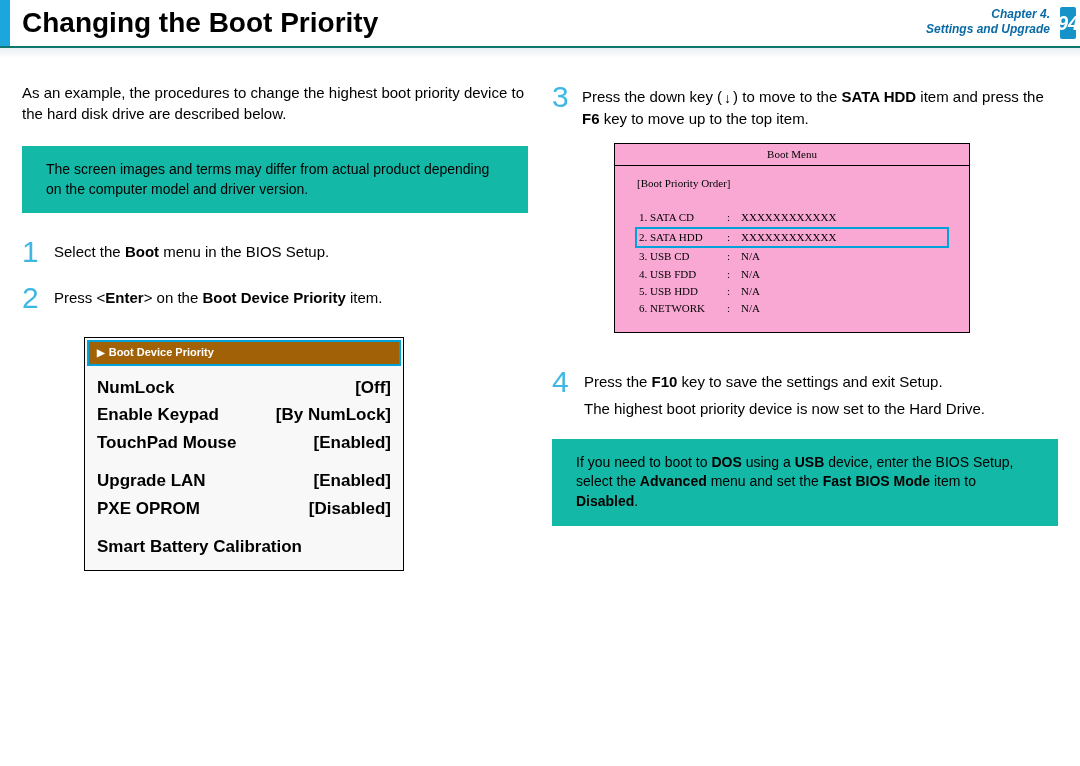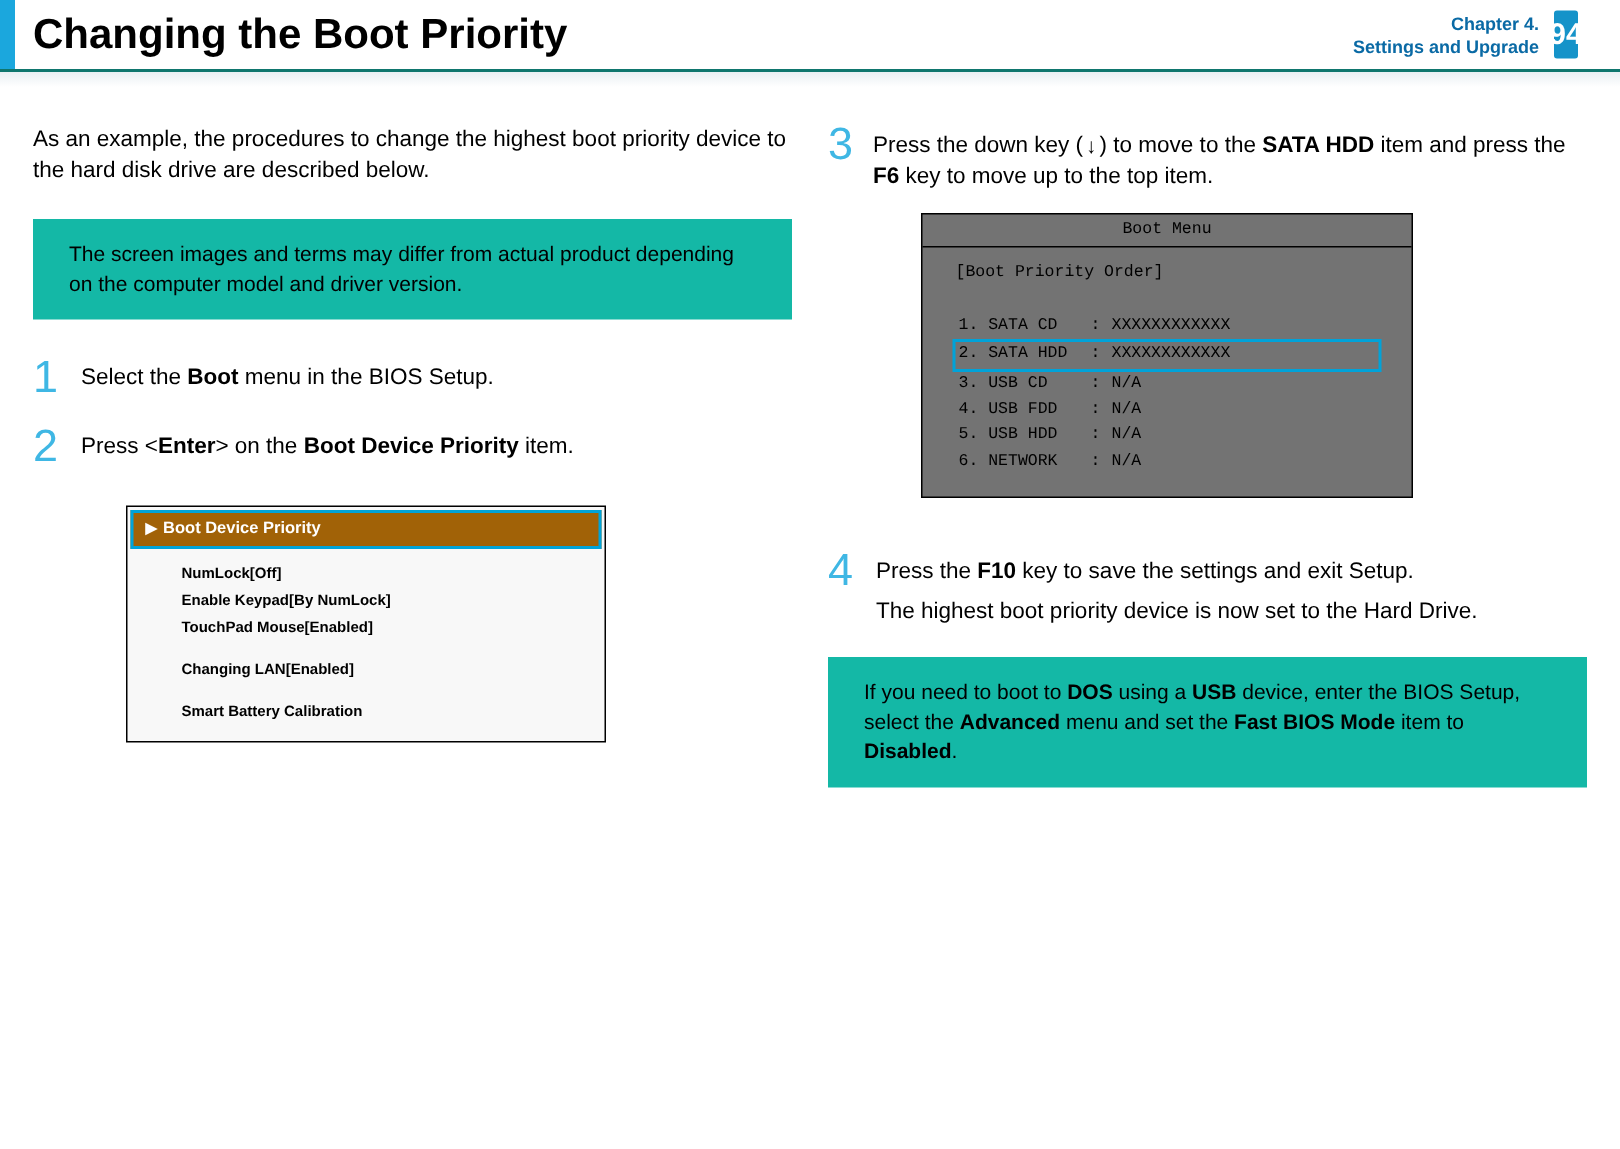--- a/index.html
+++ b/index.html
@@ -27,23 +27,24 @@
     width: 10px;
     background: #1ba7dd;
   }
   .title {
     font-size: 28px;
     font-weight: 700;
     margin-left: 22px;
   }
   .header-right {
     display: flex;
-    align-items: flex-end;
+    align-items: flex-start;
     gap: 10px;
-    padding-right: 28px;
+    padding-right: 4px;
+    font-style: italic;
   }
   .chapter-block {
     text-align: right;
     color: #0a6aa5;
     font-weight: 700;
     font-size: 12px;
     line-height: 1.25;
   }
   .page-num {
     width: 16px;
@@ -102,34 +103,33 @@
     padding: 3px 8px;
     font-size: 11px;
     font-weight: 700;
     border: 2px solid #00a3d9;
     margin: 2px;
   }
   .bios-header .tri { font-size: 10px; margin-right: 4px; }
   .bios-rows { padding: 6px 12px 10px 12px; }
   .bios-row {
     display: flex;
-    justify-content: flex-start;
-    font-size: 10px;
+    justify-content: space-between;
+    font-size: 17px;
     font-weight: 700;
     padding: 2px 0;
-    margin-left: 24px;
   }
   .bios-sep { height: 10px; }
   .boot-menu {
     margin-left: 62px;
     margin-top: 14px;
-    width: 328px;
+    width: 356px;
     border: 1px solid #000;
-    background: #737373;
-    font-family: Liberation Mono, monospace;
+    background: #f9a8d4;
+    font-family: Liberation Serif, serif;
     font-size: 11px;
   }
   .boot-title {
     text-align: center;
     padding: 3px 0;
     border-bottom: 1px solid #000;
     font-size: 11px;
   }
   .boot-body { padding: 10px 22px 14px 22px; }
   .boot-section { margin-bottom: 18px; font-size: 11px; }
@@ -205,22 +205,26 @@
               <span>[By NumLock]</span>
             </div>
             <div class="bios-row">
               <span>TouchPad Mouse</span>
               <span>[Enabled]</span>
             </div>
           </div>
         <div class="bios-sep"></div>
         <div id="bios-rows2">
             <div class="bios-row">
-              <span>Changing LAN</span>
+              <span>Upgrade LAN</span>
               <span>[Enabled]</span>
+            </div>
+            <div class="bios-row">
+              <span>PXE OPROM</span>
+              <span>[Disabled]</span>
             </div>
           </div>
         <div class="bios-sep"></div>
         <div class="bios-row">
           <span>Smart Battery Calibration</span>
         </div>
       </div>
     </div>
   </div>
 

